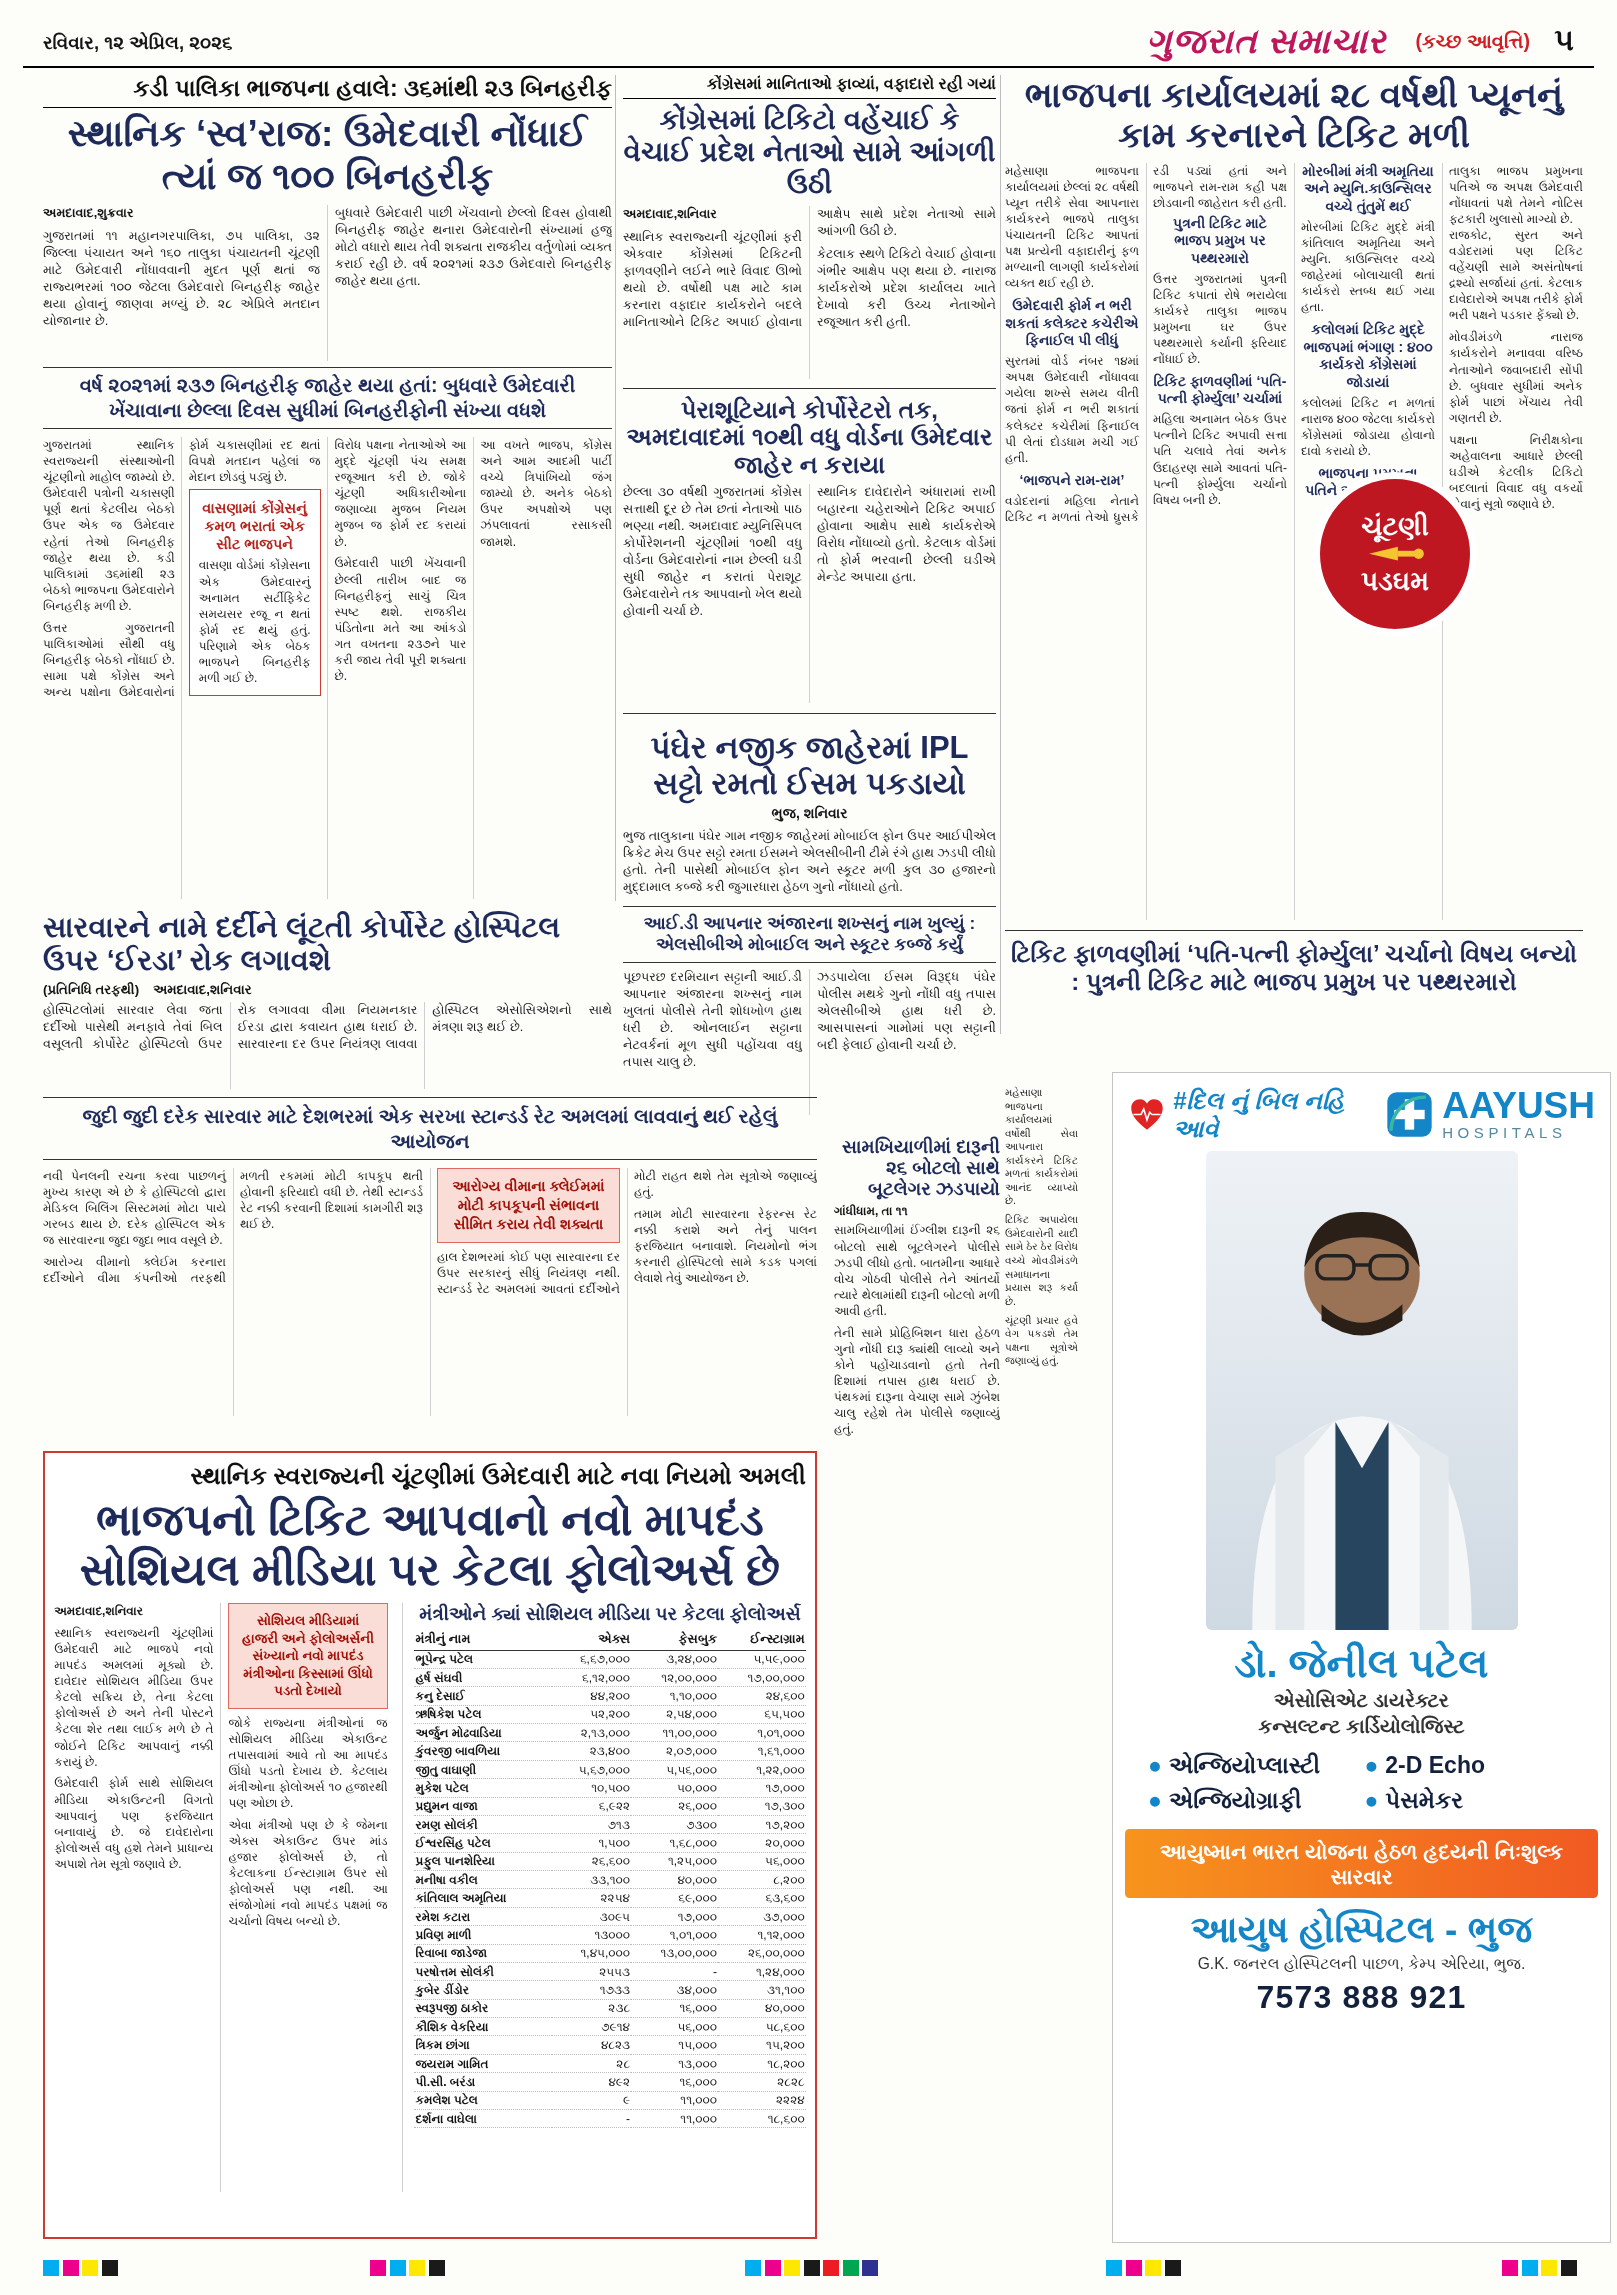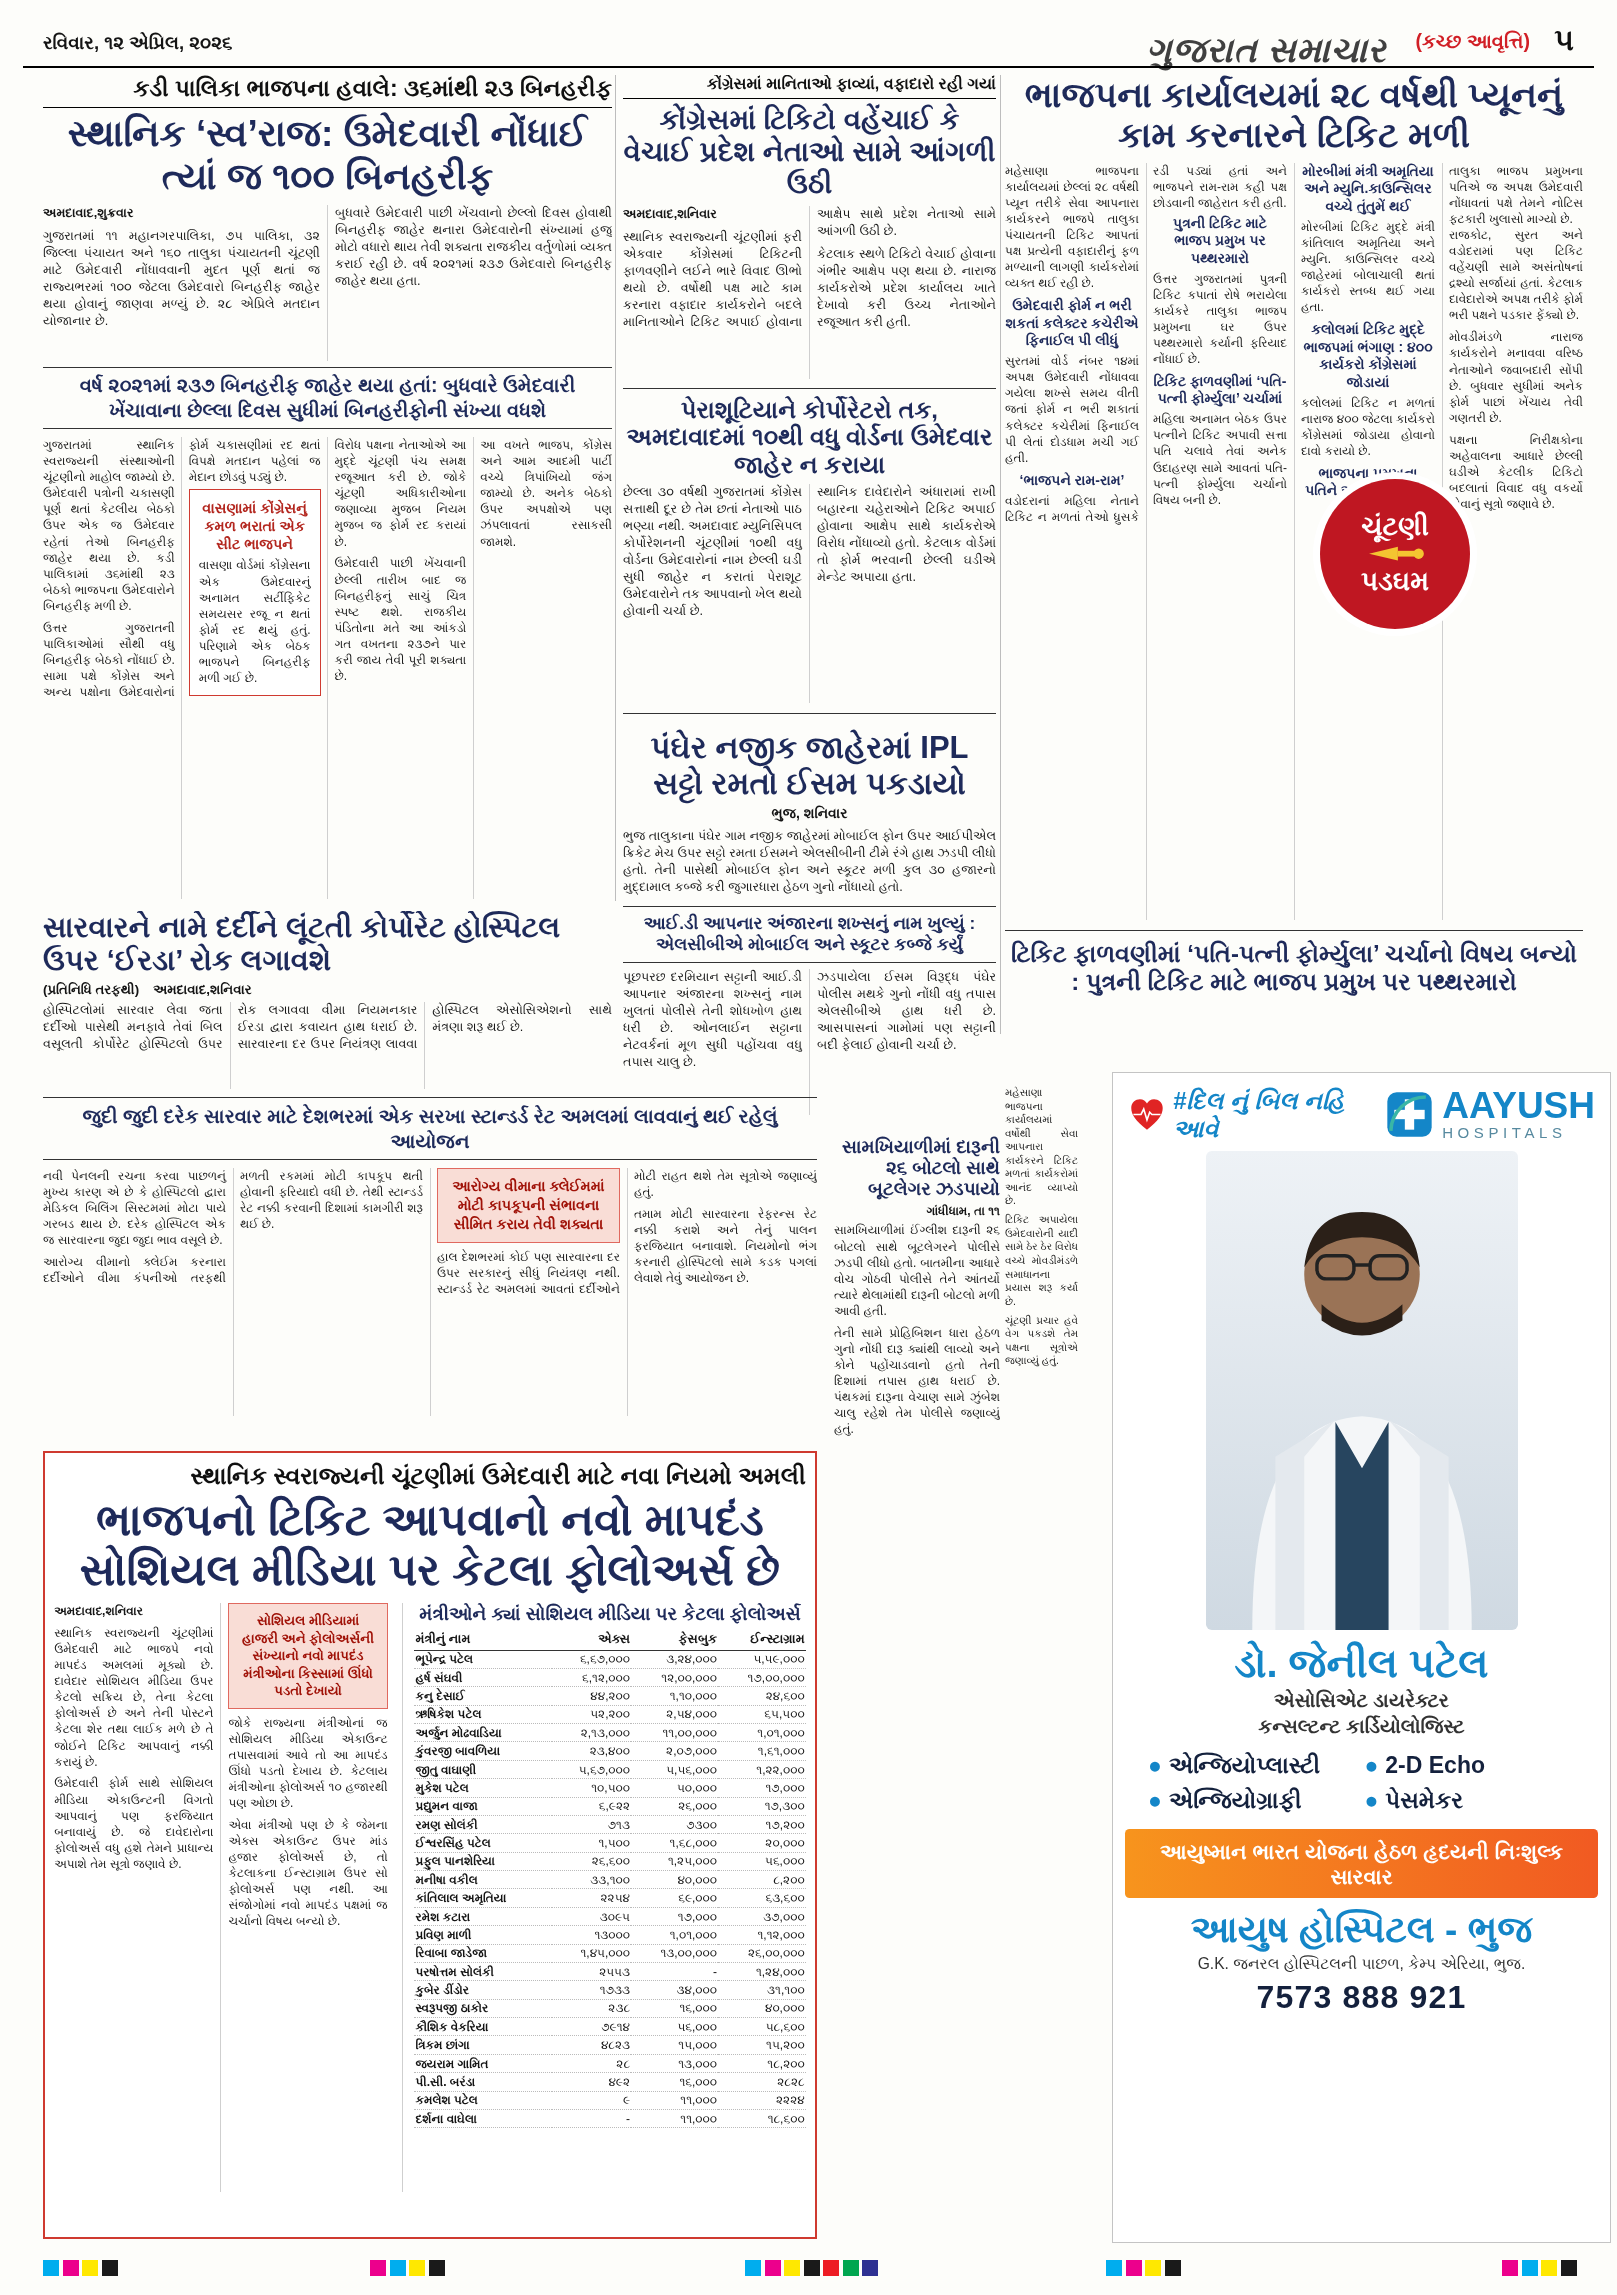--- a/index.html
+++ b/index.html
@@ -5,21 +5,21 @@
   html,body{margin:0;padding:0;}
   body{
     width:1617px;height:2295px;position:relative;background:#fdfdfa;
     font-family:"Liberation Sans","DejaVu Sans",sans-serif;color:#141414;
     overflow:hidden;
   }
   .abs{position:absolute;}
   .rule{background:#000;}
   
   #header-date{left:43px;top:32px;font-size:18.5px;font-weight:bold;}
-  #masthead{right:231px;top:30px;font-size:35px;font-weight:bold;color:#404040;font-style:italic;letter-spacing:0.6px;}
+  #masthead{right:231px;top:21px;font-size:35px;font-weight:bold;color:#be185d;font-style:italic;letter-spacing:0.6px;}
   #edition{right:87px;top:30px;font-size:19.6px;color:#d11f26;font-weight:bold;}
   #page-no{right:43px;top:23px;font-size:30px;font-weight:bold;color:#111;}
   .top-rule{left:23px;top:66px;width:1571px;height:2.3px;}
   
   .kicker{font-weight:bold;text-align:right;font-size:23px;border-bottom:1.7px solid #000;padding-bottom:4.6px;color:#101010;}
   .headline{font-weight:bold;color:#1e2a5a;text-align:center;line-height:1.14;}
   .subhead{font-weight:bold;color:#1e2a5a;text-align:center;border-top:1.2px solid #333;border-bottom:1.2px solid #333;padding:5.8px 2.3px;line-height:1.25;}
   .body-text{font-size:12.7px;line-height:1.34;text-align:justify;color:#161616;}
   .body-text p{margin:0 0 5.8px 0;}
   .cols-2{column-count:2;column-gap:15px;column-rule:0.6px solid #cfcfcf;}
@@ -135,21 +135,21 @@
   <div class="body-text cols-2" style="height:150px;overflow:hidden;">
     <div>
         <p>પૂછપરછ દરમિયાન સટ્ટાની આઈ.ડી આપનાર અંજારના શખ્સનું નામ ખુલતાં પોલીસે તેની શોધખોળ હાથ ધરી છે. ઓનલાઈન સટ્ટાના નેટવર્કનાં મૂળ સુધી પહોંચવા વધુ તપાસ ચાલુ છે.</p>
         <p>ઝડપાયેલા ઈસમ વિરૂદ્ધ પંઘેર પોલીસ મથકે ગુનો નોંધી વધુ તપાસ એલસીબીએ હાથ ધરી છે. આસપાસનાં ગામોમાં પણ સટ્ટાની બદી ફેલાઈ હોવાની ચર્ચા છે.</p>
       </div>
   </div>
 </div>
 
 <div class="abs" style="left:834px;top:1136px;width:166px;height:462px;overflow:hidden;">
   <div class="headline" style="font-size:18.5px;text-align:right;">સામખિયાળીમાં દારૂની ૨૬ બોટલો સાથે બૂટલેગર ઝડપાયો</div>
-  <div style="font-weight:bold;font-size:12px;margin:4.6px 0;text-align:right;">ગાંધીધામ, તા ૧૧</div>
+  <div style="font-weight:bold;font-size:12px;margin:4.6px 0;">ગાંધીધામ, તા ૧૧</div>
   <div class="body-text" style="font-size:12px;">
     <div>
         <p>સામખિયાળીમાં ઈંગ્લીશ દારૂની ૨૬ બોટલો સાથે બૂટલેગરને પોલીસે ઝડપી લીધો હતો. બાતમીના આધારે વોચ ગોઠવી પોલીસે તેને આંતર્યો ત્યારે થેલામાંથી દારૂની બોટલો મળી આવી હતી.</p>
         <p>તેની સામે પ્રોહિબિશન ધારા હેઠળ ગુનો નોંધી દારૂ ક્યાંથી લાવ્યો અને કોને પહોંચાડવાનો હતો તેની દિશામાં તપાસ હાથ ધરાઈ છે. પંથકમાં દારૂના વેચાણ સામે ઝુંબેશ ચાલુ રહેશે તેમ પોલીસે જણાવ્યું હતું.</p>
       </div>
   </div>
 </div>
 
 <div class="abs" style="left:1005px;top:75px;width:578px;height:982px;overflow:hidden;">
   <div class="headline" style="font-size:35px;margin-bottom:8px;">ભાજપના કાર્યાલયમાં ૨૮ વર્ષથી પ્યૂનનું કામ કરનારને ટિકિટ મળી</div>

